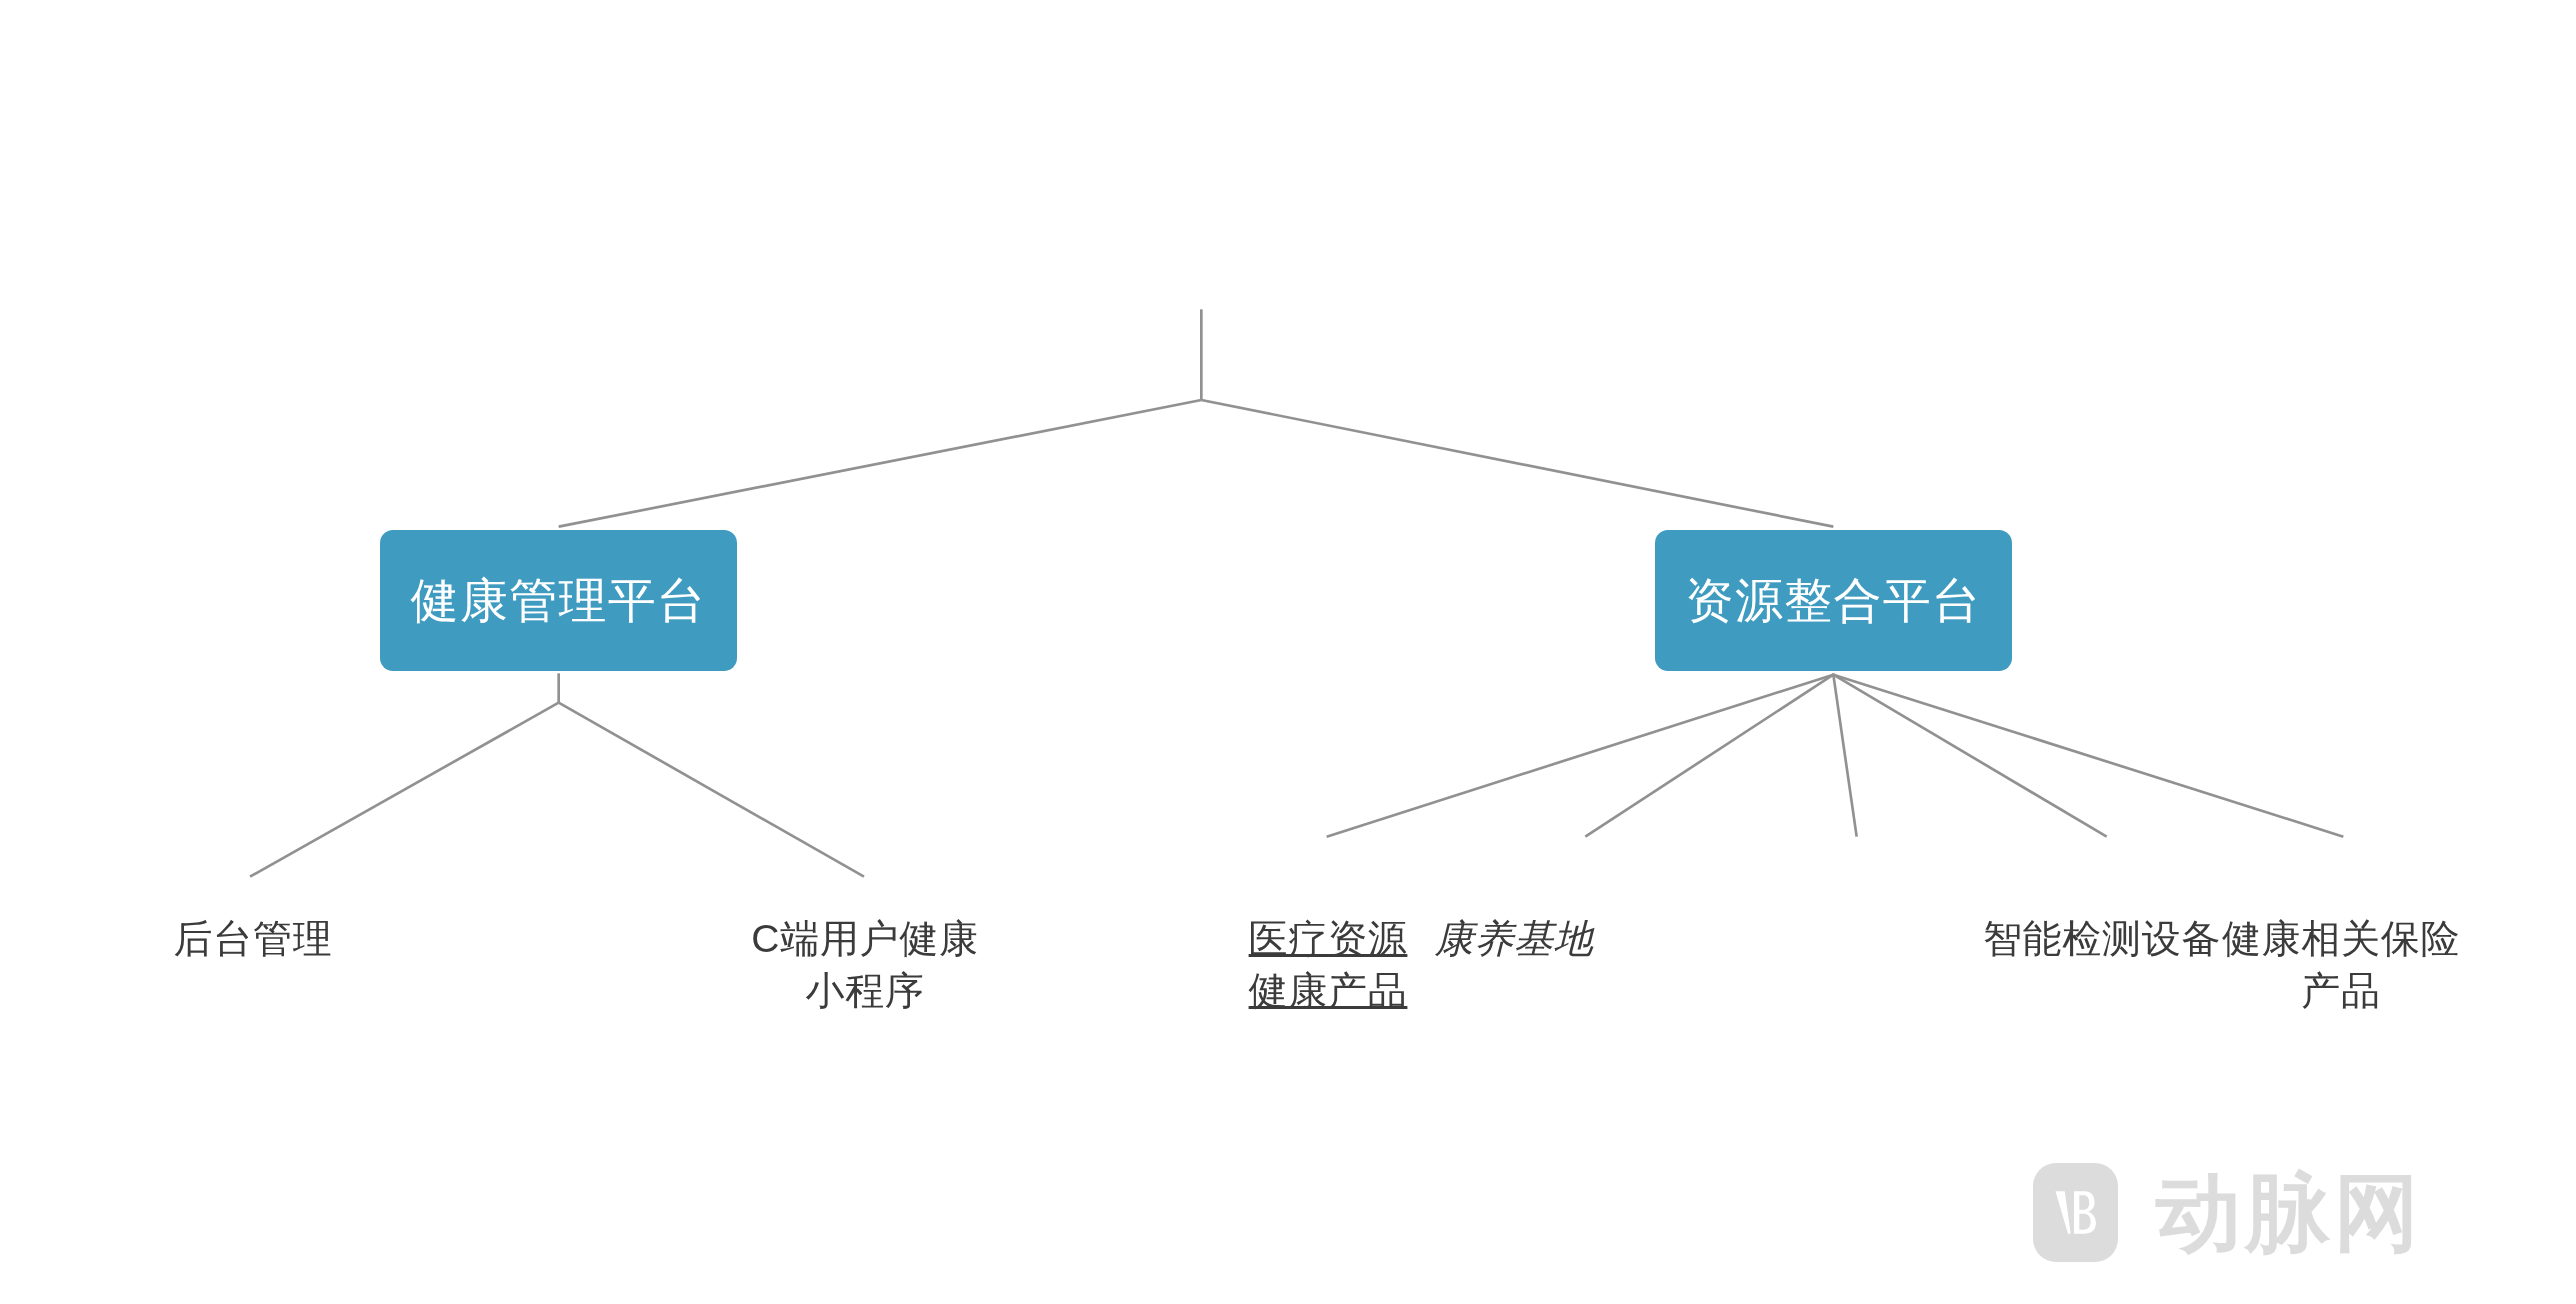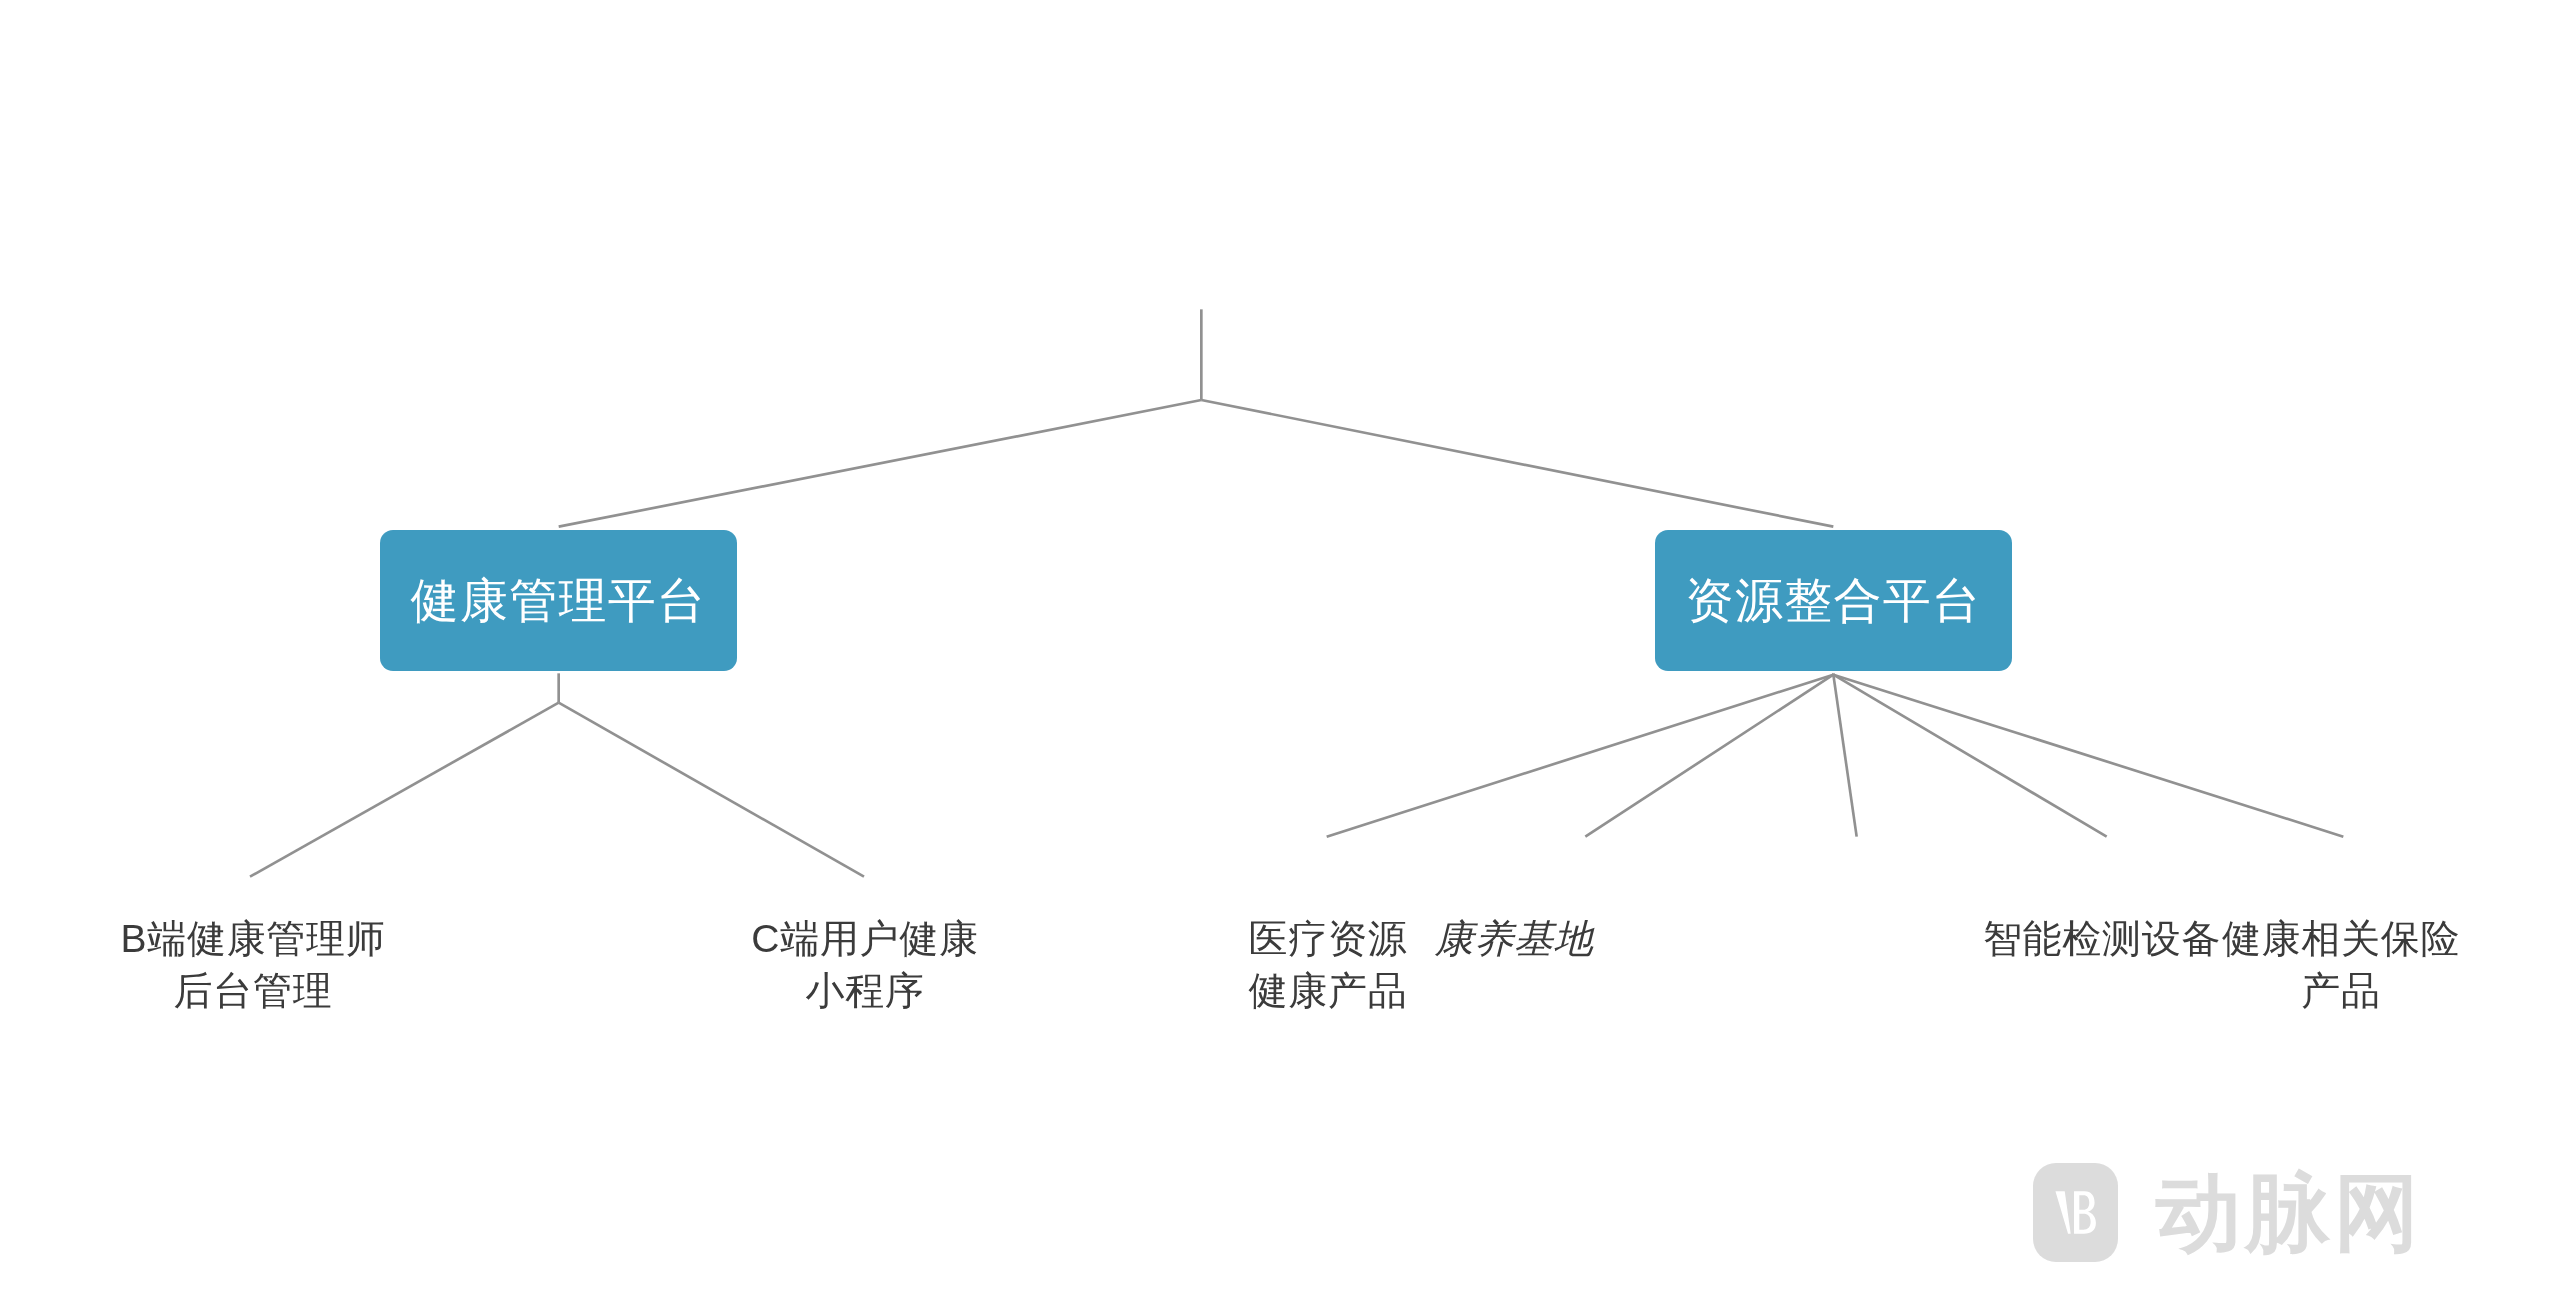--- a/index.html
+++ b/index.html
@@ -139,30 +139,29 @@
 
   <div class="node-box" id="node-health-platform">
     <span>健康管理平台</span>
   </div>
 
   <div class="node-box" id="node-resource-platform">
     <span>资源整合平台</span>
   </div>
 
   <div class="leaf-label" style="left:253px; top:913px;">
-    <span class="leaf-line">B端健康管理师</span>
     <span class="leaf-line">后台管理</span>
   </div>
 
   <div class="leaf-label" style="left:865px; top:913px;">
     <span class="leaf-line">C端用户健康</span>
     <span class="leaf-line">小程序</span>
   </div>
 
-  <div class="leaf-label" style="left:1328px; top:913px;">
+  <div class="leaf-label" style="left:1328px; top:913px;text-decoration:underline;">
     <span class="leaf-line">医疗资源</span>
     <span class="leaf-line">健康产品</span>
   </div>
 
   <div class="leaf-label" style="left:1514px; top:913px;font-style:italic;">
     <span class="leaf-line">康养基地</span>
 
   </div>
 
 

